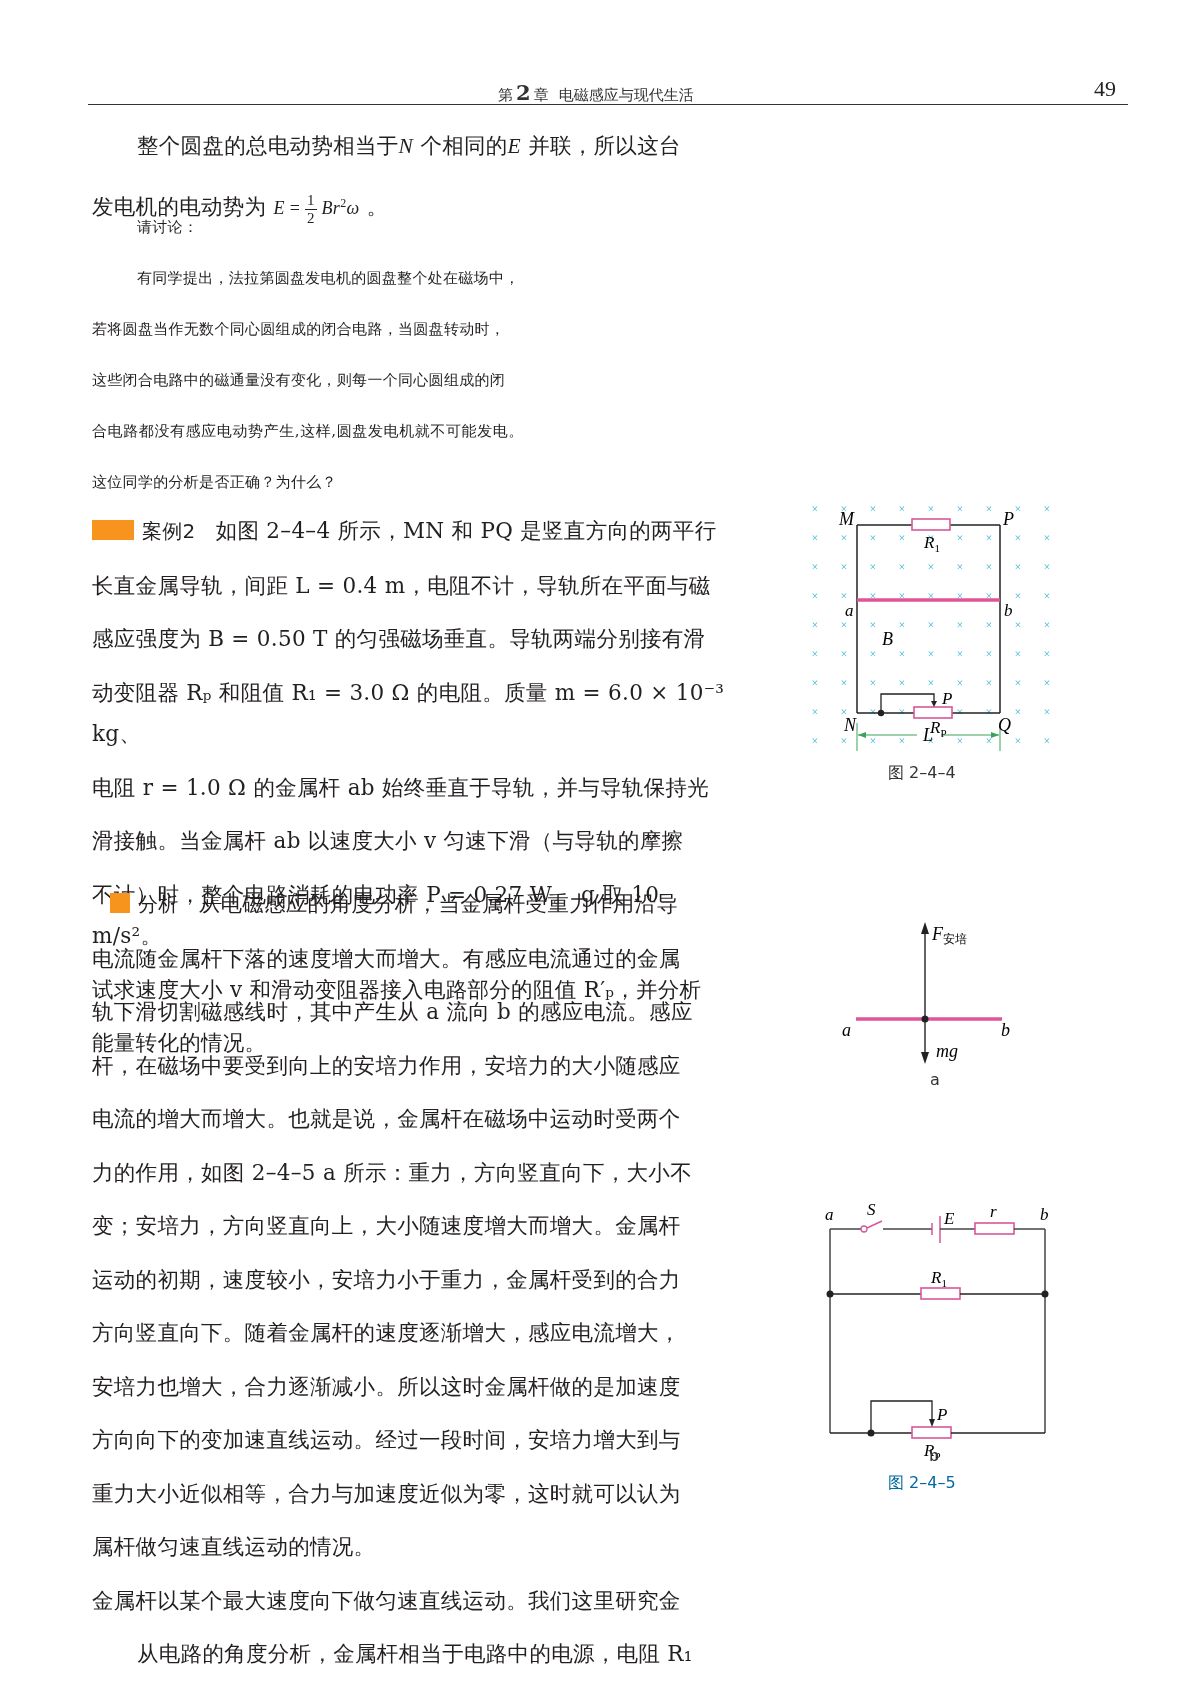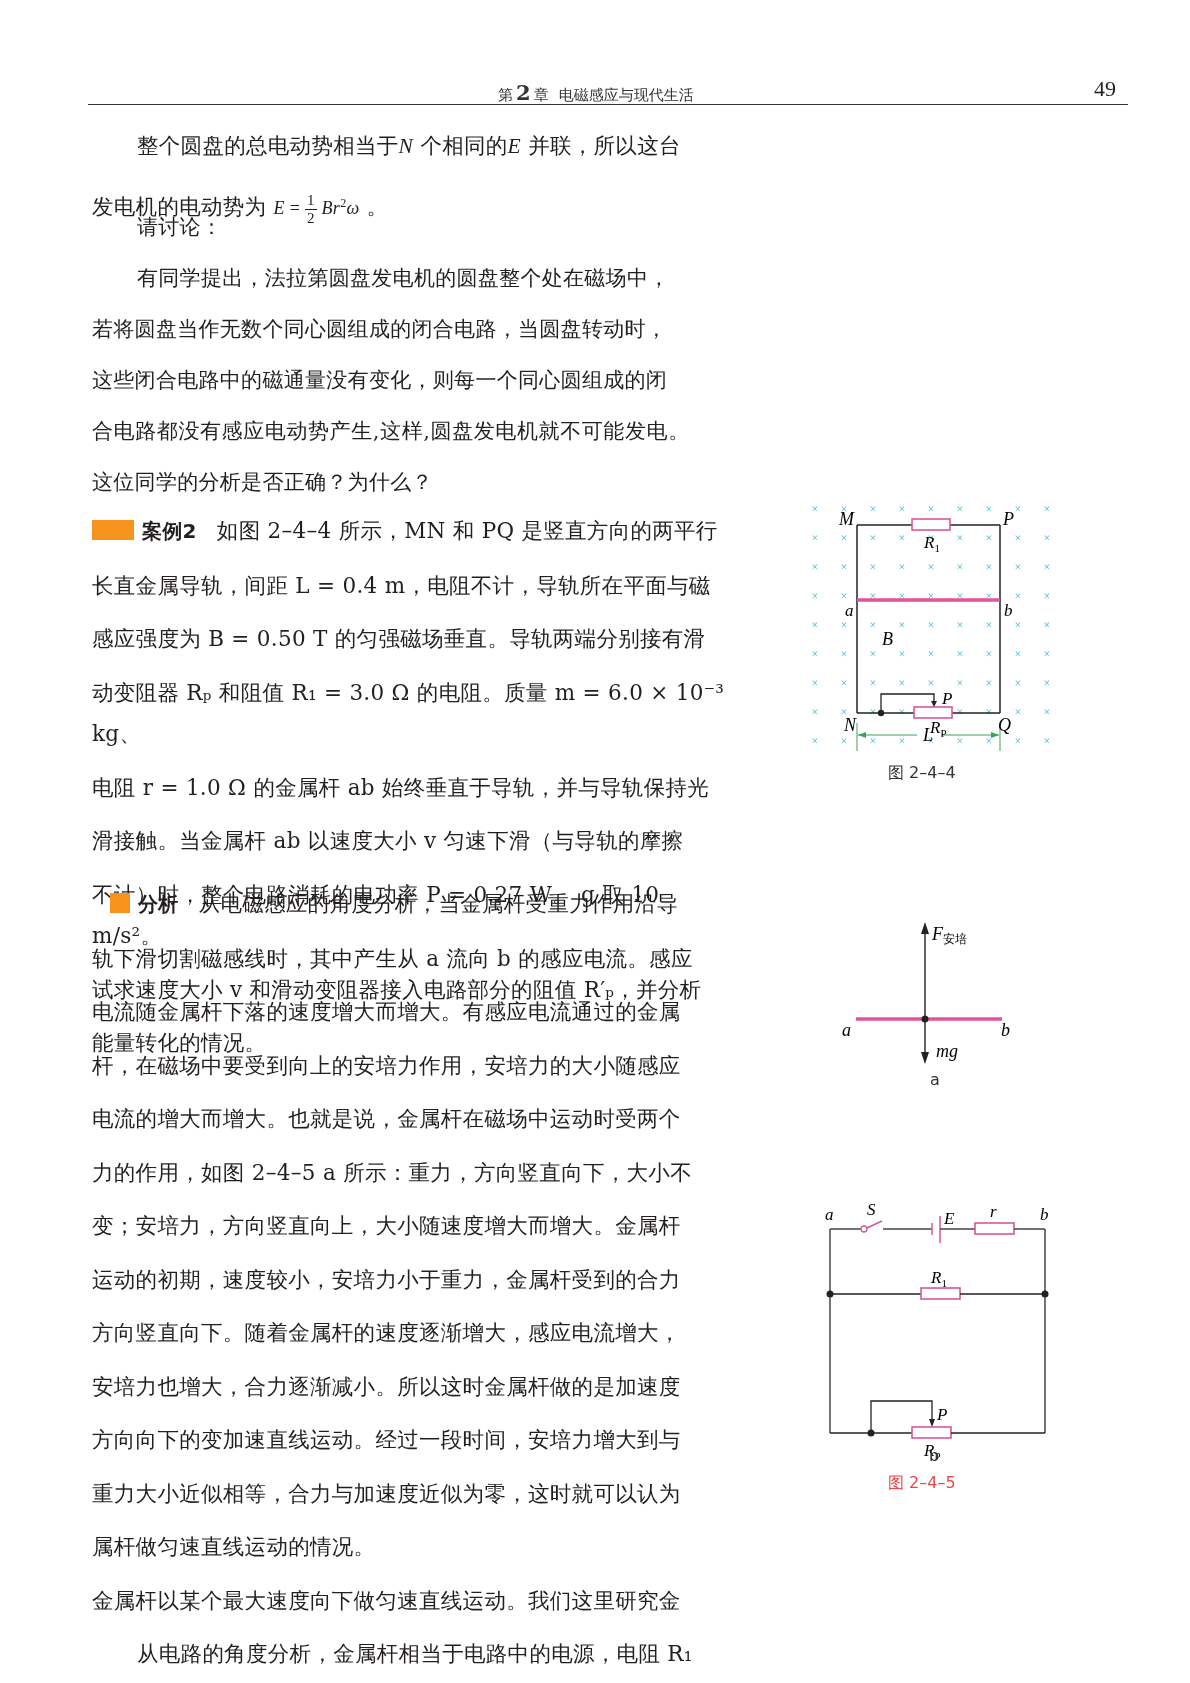--- a/index.html
+++ b/index.html
@@ -6,25 +6,25 @@
   body { width: 1190px; height: 1683px; position: relative; overflow: hidden;
          font-family: "DejaVu Serif", "Liberation Serif", serif; color: #231f20; }
   .header { position: absolute; left: 88px; top: 74px; width: 1040px; height: 30px; border-bottom: 1.5px solid #333; }
   .header .chap { position: absolute; left: 410px; top: 6px; font-size: 15px; font-family: "DejaVu Sans", sans-serif; color:#333; }
   .header .chap b { font-size: 21px; font-family: "DejaVu Serif", serif; font-weight: bold; margin: 0 3px; }
   .header .chap .ct { margin-left: 10px; }
   .header .pn { position: absolute; right: 12px; top: 2px; font-size: 22px; font-family: "Liberation Serif", serif; color:#222;text-align:center; }
   .col { position: absolute; left: 80px; width: 665px; font-size: 21.5px; line-height: 41.5px; }
   .col p { margin: 12px; letter-spacing: 0.3px; }
   .col p.ind { text-indent: 45px; }
-  .kai { font-family: "DejaVu Serif", serif; letter-spacing: 2.2px; font-size: 21px; }
+  .kai { font-family: "DejaVu Serif", serif; letter-spacing: 2.2px; font-size: 15px; }
   i.v { font-family: "Liberation Serif", serif; font-style: italic; }
   .tag { display: inline-block; width: 42px; height: 20px; background: #f7941d; vertical-align: -2px; margin-right: 8px; }
   .tag.sm { width: 20px; margin-left: 18px; margin-right: 8px; }
-  .lbl { font-family: "DejaVu Sans", sans-serif; font-weight: bold; margin-right: 20px; font-size: 20px; }
+  .lbl { font-family: "DejaVu Sans", sans-serif; font-weight: normal; margin-right: 20px; font-size: 20px; }
   .frac { display: inline-block; vertical-align: middle; text-align: center; font-size: 15px; line-height: 17px; font-family: "Liberation Serif", serif; }
   .frac span { display: block; }
   .frac .num { border-bottom: 1px solid #222; padding: 0 2px; }
   .eq { font-family: "Liberation Serif", serif; font-size: 18px; }
   sup, sub { font-size: 12px; }
   svg text { font-family: "Liberation Serif", serif; }
   .cap { font-family: "DejaVu Sans", sans-serif; font-size: 16px; fill: #333; }
 </style>
 </head>
 <body>
@@ -57,22 +57,22 @@
   <p>动变阻器 Rₚ 和阻值 R₁ = 3.0 Ω 的电阻。质量 m = 6.0 × 10⁻³ kg、</p>
   <p>电阻 r = 1.0 Ω 的金属杆 ab 始终垂直于导轨，并与导轨保持光</p>
   <p>滑接触。当金属杆 ab 以速度大小 v 匀速下滑（与导轨的摩擦</p>
   <p>不计）时，整个电路消耗的电功率 P = 0.27 W。 g 取 10 m/s²。</p>
   <p>试求速度大小 v 和滑动变阻器接入电路部分的阻值 R′ₚ，并分析</p>
   <p>能量转化的情况。</p>
 </div>
 
 <div class="col" style="top:871px;">
   <p><span class="tag sm"></span><span class="lbl">分析</span><span>从电磁感应的角度分析，当金属杆受重力作用沿导</span></p>
+  <p>电流随金属杆下落的速度增大而增大。有感应电流通过的金属</p>
   <p>轨下滑切割磁感线时，其中产生从 a 流向 b 的感应电流。感应</p>
-  <p>电流随金属杆下落的速度增大而增大。有感应电流通过的金属</p>
   <p>杆，在磁场中要受到向上的安培力作用，安培力的大小随感应</p>
   <p>电流的增大而增大。也就是说，金属杆在磁场中运动时受两个</p>
   <p>力的作用，如图 2–4–5 a 所示：重力，方向竖直向下，大小不</p>
   <p>变；安培力，方向竖直向上，大小随速度增大而增大。金属杆</p>
   <p>运动的初期，速度较小，安培力小于重力，金属杆受到的合力</p>
   <p>方向竖直向下。随着金属杆的速度逐渐增大，感应电流增大，</p>
   <p>安培力也增大，合力逐渐减小。所以这时金属杆做的是加速度</p>
   <p>方向向下的变加速直线运动。经过一段时间，安培力增大到与</p>
   <p>重力大小近似相等，合力与加速度近似为零，这时就可以认为</p>
   <p>属杆做匀速直线运动的情况。</p>
@@ -246,13 +246,13 @@
   <text x="5" y="30" font-size="17" font-style="italic">a</text>
   <text x="47" y="25" font-size="17" font-style="italic">S</text>
   <text x="124" y="34" font-size="17" font-style="italic">E</text>
   <text x="170" y="27" font-size="17" font-style="italic">r</text>
   <text x="220" y="30" font-size="17" font-style="italic">b</text>
   <text x="111" y="93" font-size="17" font-style="italic"><tspan>R</tspan><tspan font-size="11" font-style="normal" dy="4">1</tspan></text>
   <text x="117" y="230" font-size="17" font-style="italic">P</text>
   <text x="104" y="266" font-size="17" font-style="italic"><tspan>R</tspan><tspan font-size="11" font-style="normal" dy="4">P</tspan></text>
 </svg>
 <div style="position:absolute; left:929px; top:1446px; font-family:'DejaVu Sans',sans-serif; font-size:16px; color:#333;">b</div>
-<div style="position:absolute; left:888px; top:1473px; font-family:'DejaVu Sans',sans-serif; font-size:16px; color:#ef4444;">图 2–4–5</div>
+<div style="position:absolute; left:888px; top:1473px; font-family:'DejaVu Sans',sans-serif; font-size:16px; color:#0369a1;">图 2–4–5</div>
 
 </body></html>

